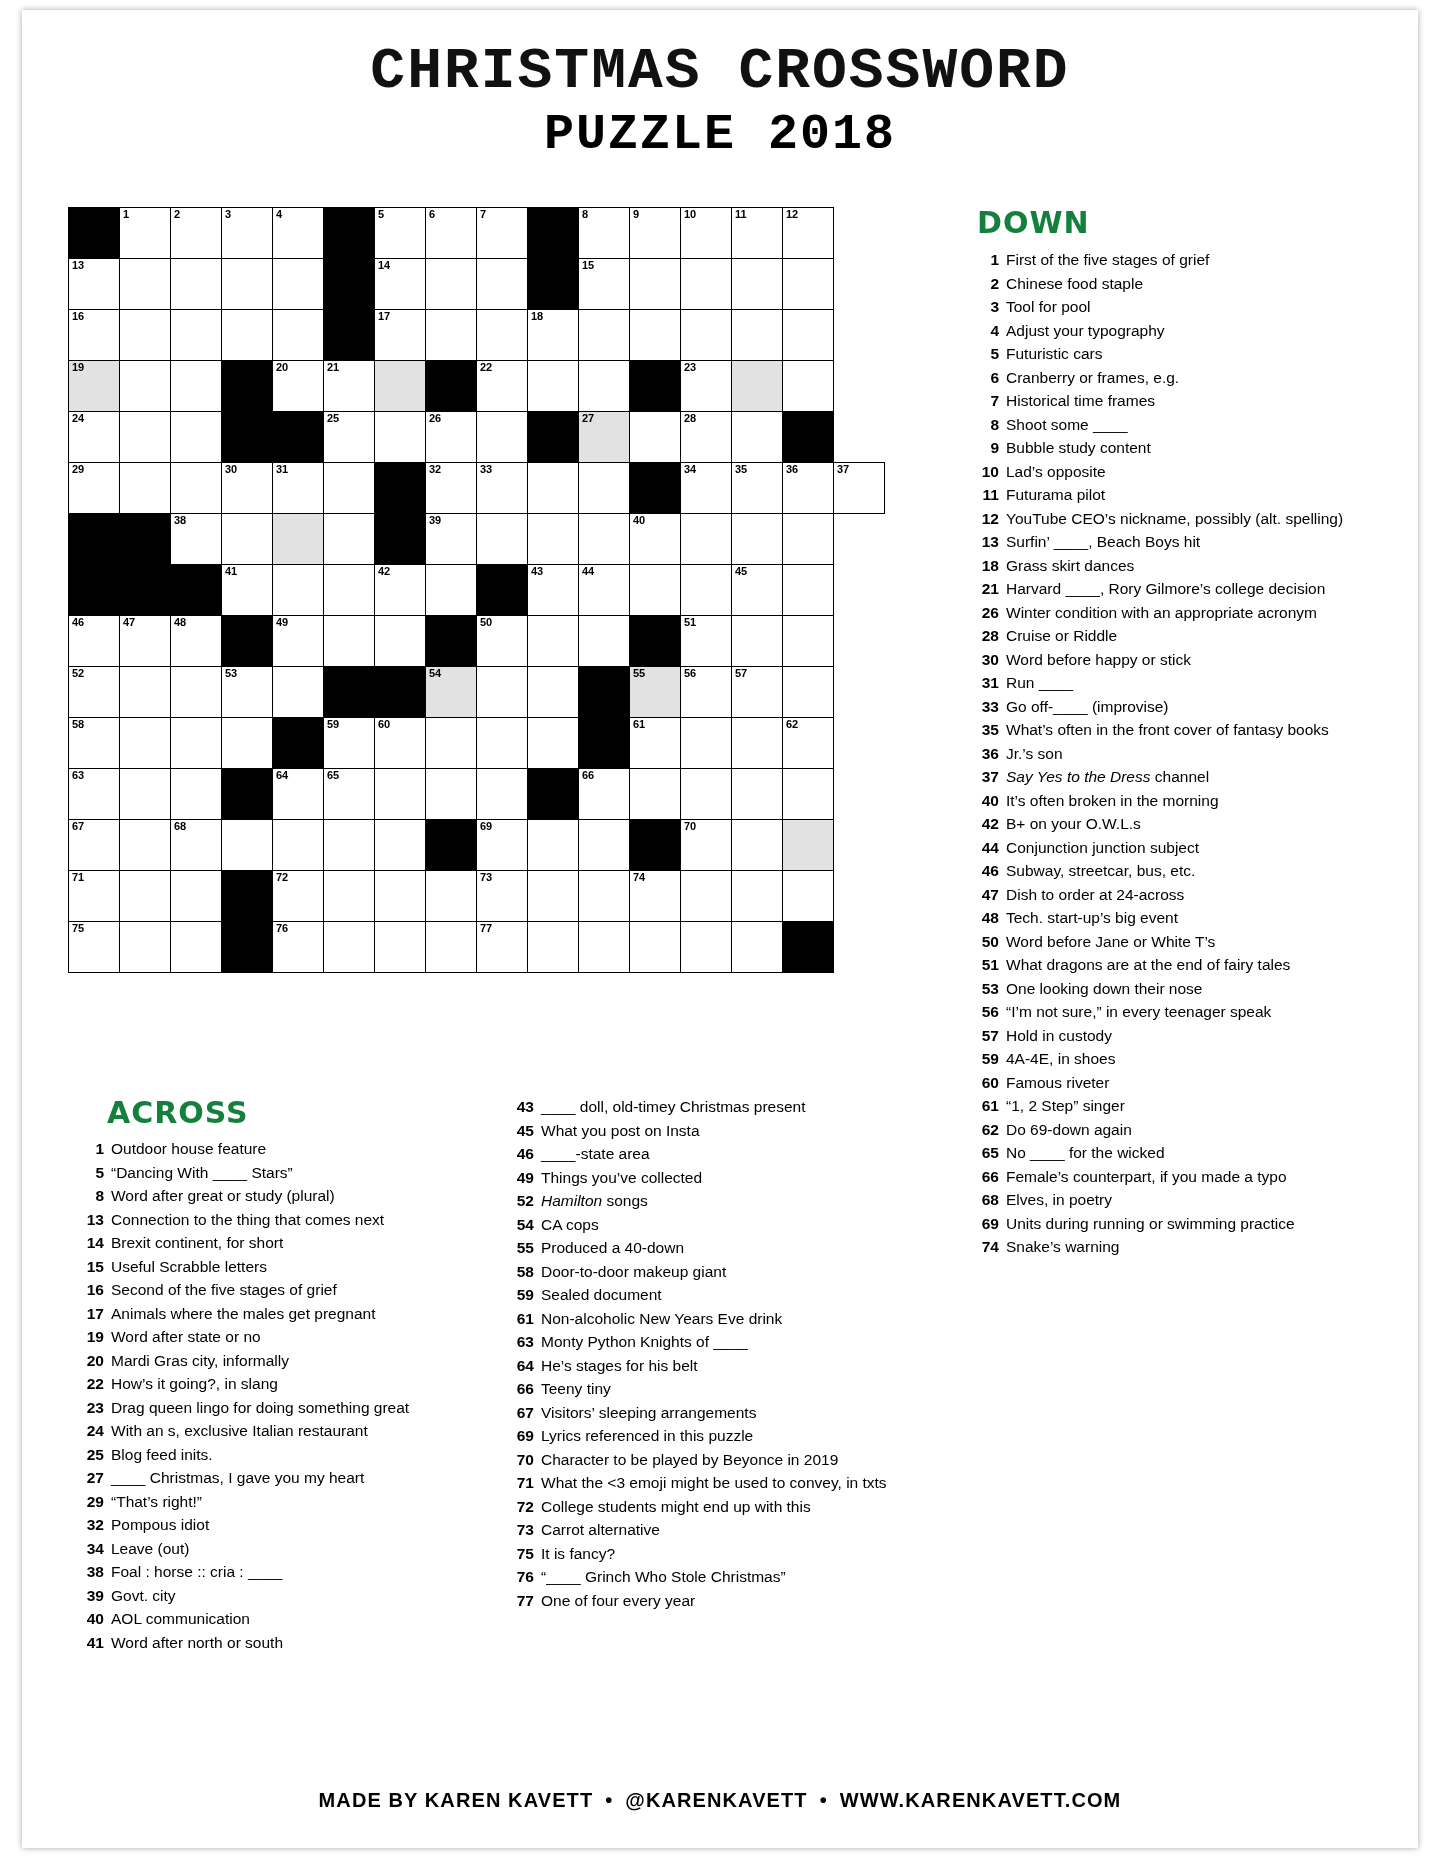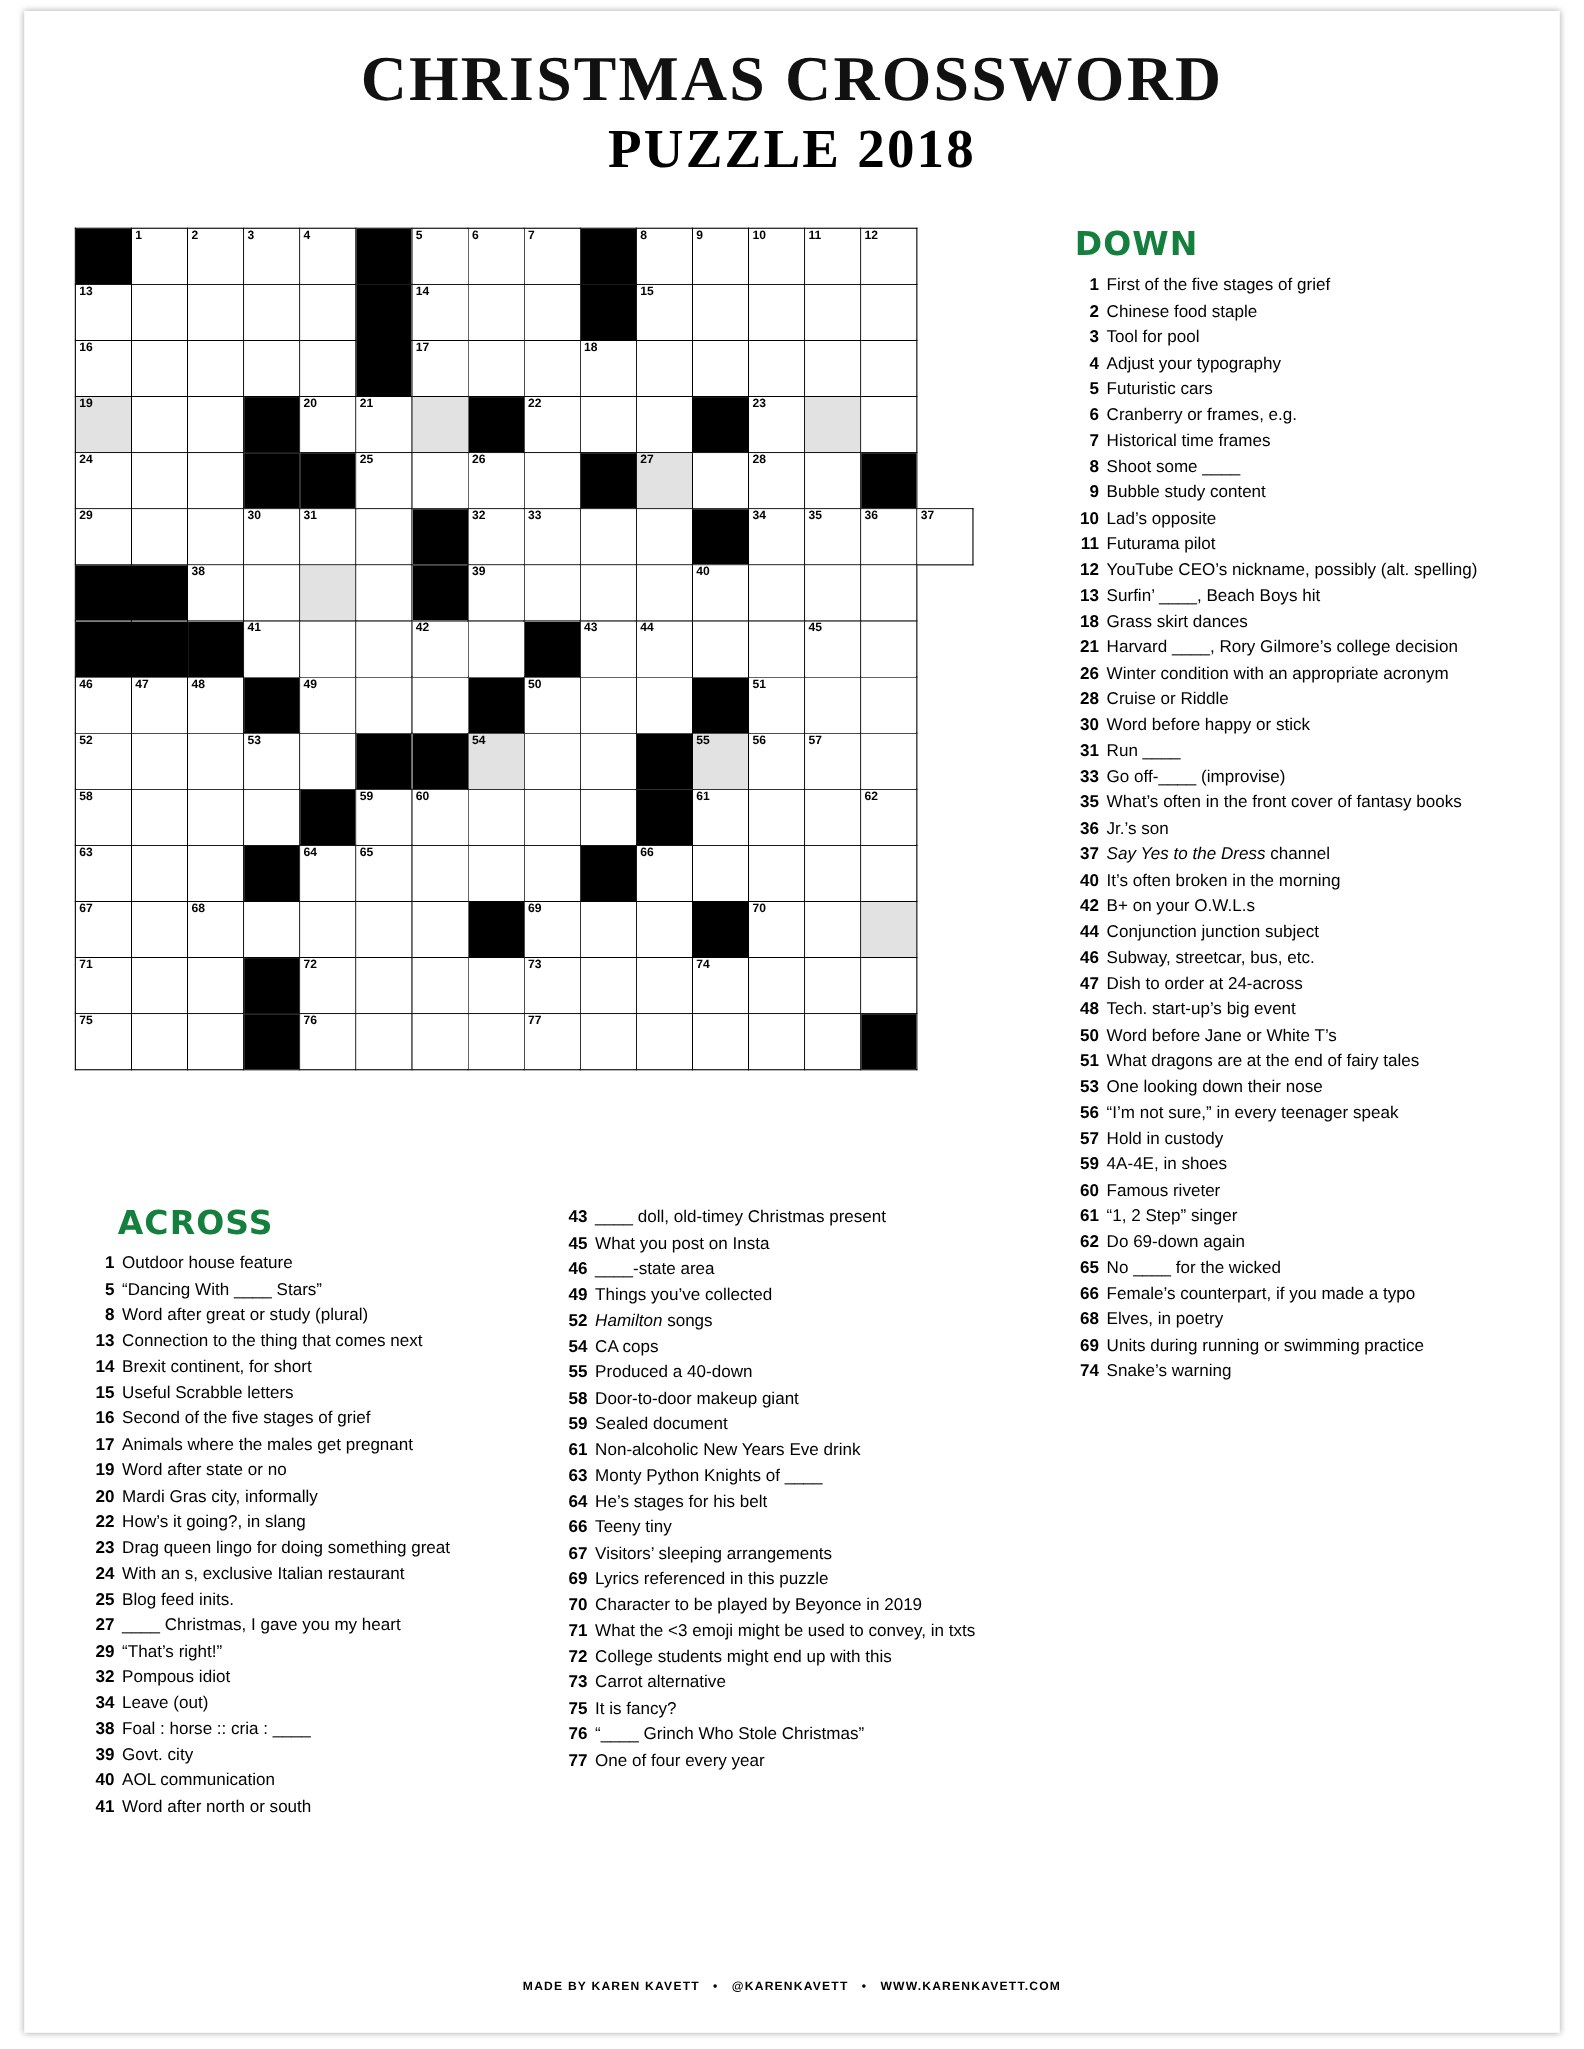--- a/index.html
+++ b/index.html
@@ -20,21 +20,21 @@
   }
   .title .l1{
     font-size:58px;line-height:64px;
     color:#111;
     -webkit-text-stroke:0px #000;
     text-shadow: 2px 0 0 #fff, -2px 0 0 #fff;
   }
   .title .l2{font-size:50px;line-height:58px;margin-top:2px;}
   
   .deco{
-    font-family:Liberation Serif, serif;font-weight:bold;
+    font-family:Liberation Mono, monospace;font-weight:bold;
     color:#000;
   }
   
   .gridbox{position:absolute;left:46px;top:197px;}
   table.grid{border-collapse:collapse;}
   table.grid td{
     width:50px;height:50px;border:1px solid #000;
     position:relative;padding:0;background:#fff;
     vertical-align:top;
   }
@@ -63,21 +63,21 @@
     position:absolute;left:60px;top:1085px;width:880px;
   }
   .acrosswrap .secthead{margin-left:25px;}
   .acol{
     position:absolute;top:44px;width:420px;
   }
   .acol.c1{left:0;}
   .acol.c2{left:430px;top:2px;}
   .footer{
     position:absolute;left:0;right:0;bottom:36px;text-align:center;
-    font-size:11px;font-weight:bold;letter-spacing:1.1px;color:#000;
+    font-size:20px;font-weight:bold;letter-spacing:1.1px;color:#000;
   }
   .footer span.dot{margin:0 12px;}
   i{font-style:italic;}
 </style>
 </head>
 <body>
 
 <div class="page">
   <div class="sheet">
 

